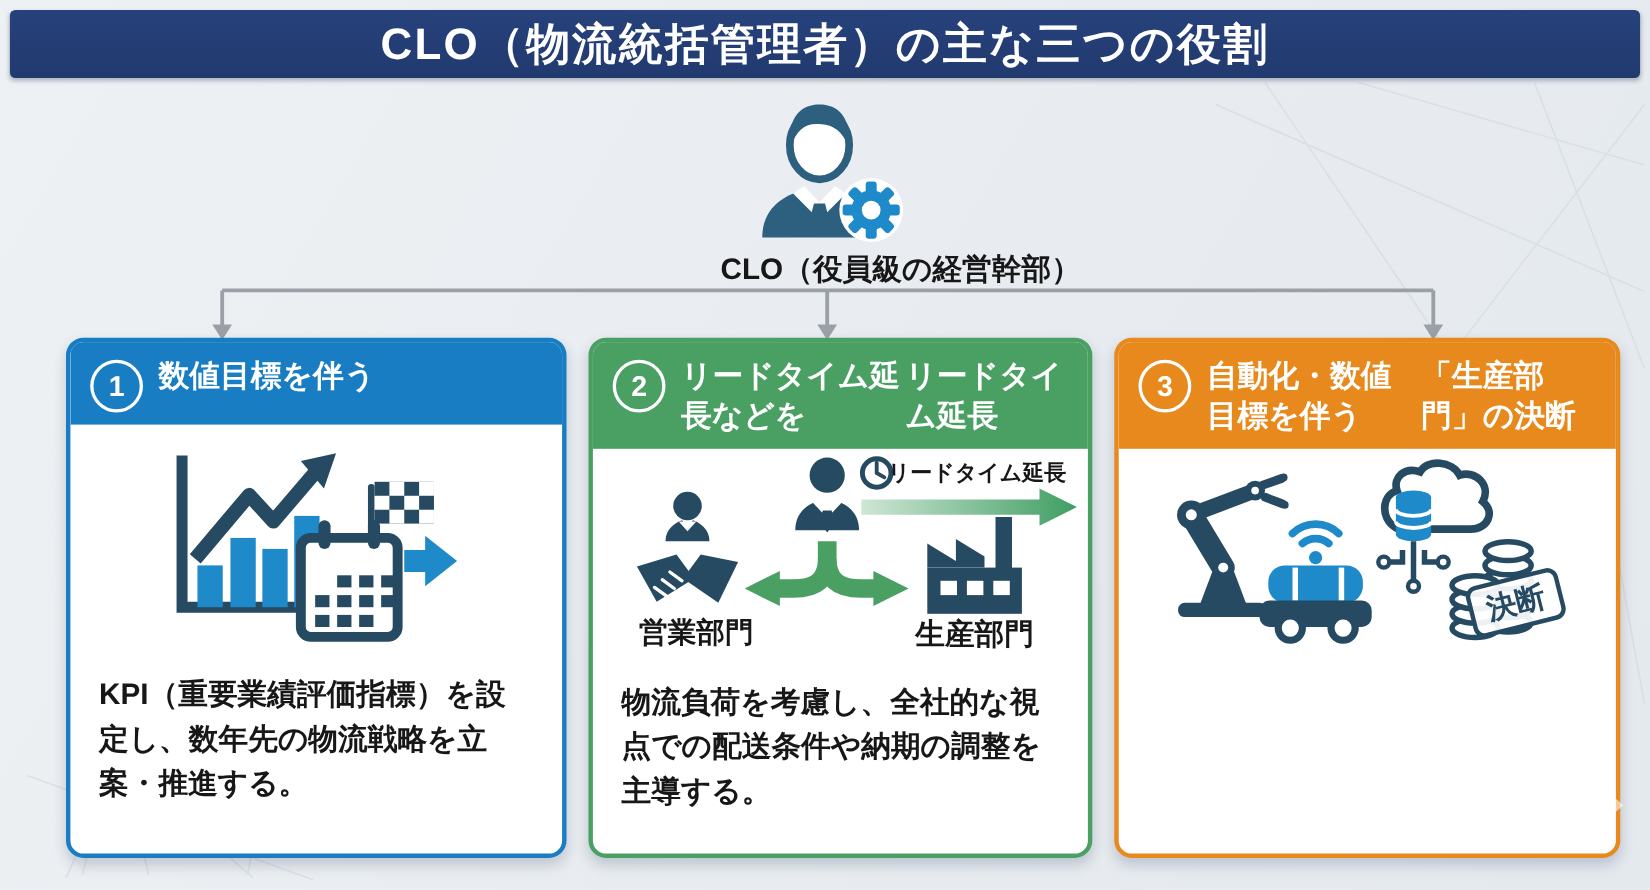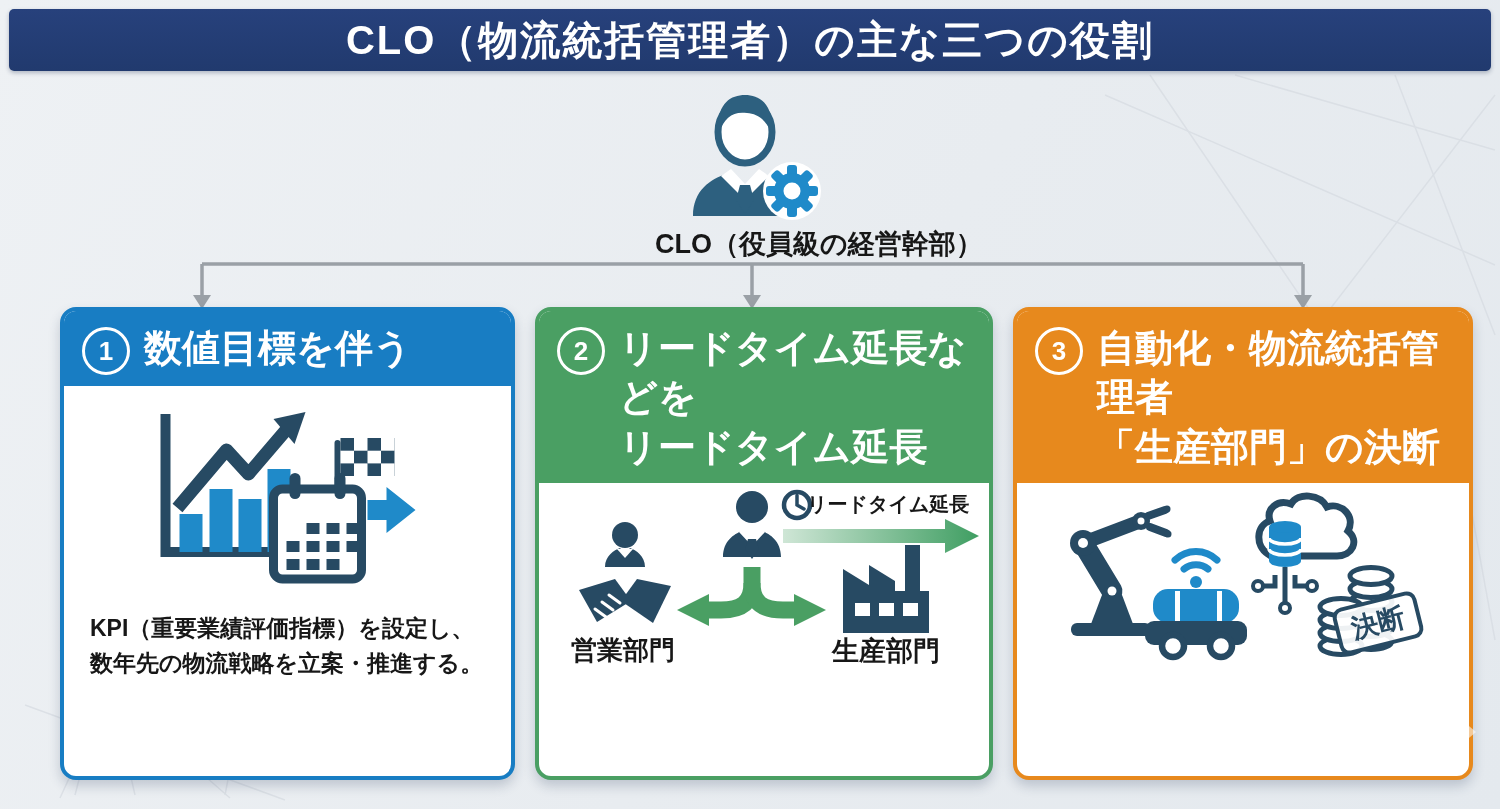--- a/index.html
+++ b/index.html
@@ -23,28 +23,28 @@
     box-shadow:0 6px 12px rgba(40,60,90,.22);overflow:hidden;display:flex;flex-direction:column;}
   .card1{left:60px;width:447px;border:4px solid var(--card1-blue);}
   .card2{left:535px;width:450px;border:4px solid var(--card2-green);}
   .card3{left:1013px;width:452px;border:4px solid var(--card3-orange);}
   .card-head{display:flex;gap:14px;padding:13px 18px 11px;color:#fff;flex:0 0 auto;}
   .card1 .card-head{background:var(--card1-blue);}
   .card2 .card-head{background:var(--card2-green);}
   .card3 .card-head{background:var(--card3-orange);}
   .num{flex:0 0 auto;width:42px;height:42px;border:3px solid #fff;border-radius:50%;
     display:flex;align-items:center;justify-content:center;font-size:26px;font-weight:700;margin-top:3px;}
-  .head-lines{display:flex;flex-direction:column;font-size:38px;font-weight:700;line-height:1.3;}
+  .head-lines{display:flex;font-size:28px;font-weight:700;line-height:1.3;}
   .card-art{position:relative;flex:0 0 auto;}
   .art1{height:215px;} .art2{height:200px;} .art3{height:185px;}
   .card-art svg{position:absolute;inset:0;width:100%;height:100%;}
-  .body-text{margin:10px 26px 0;font-size:23px;font-weight:700;line-height:1.5;color:var(--text-dark);}
+  .body-text{margin:10px 26px 0;font-size:27px;font-weight:700;line-height:1.5;color:var(--text-dark);}
   .lbl{position:absolute;font-weight:700;color:var(--text-dark);}
   .arrow-lbl{left:268px;top:8px;font-size:20px;white-space:nowrap;}
-  .left-lbl{left:22px;top:150px;width:124px;text-align:center;font-size:26px;}
+  .left-lbl{left:22px;top:150px;width:124px;text-align:right;font-size:26px;}
   .right-lbl{left:288px;top:150px;width:118px;text-align:center;font-size:27px;}
   .stamp{position:absolute;left:318px;top:116px;transform:rotate(-14deg);border:4px solid var(--icon-navy);
     border-radius:10px;padding:2px 12px;font-size:27px;font-weight:700;color:var(--icon-navy);
     background:rgba(255,255,255,.92);}
   .edge-arrow{position:absolute;left:1436px;top:698px;width:0;height:0;
     border-top:34px solid transparent;border-bottom:34px solid transparent;
     border-left:40px solid rgba(255,255,255,.55);}
   .fn{fill:var(--icon-navy);} .fb{fill:var(--icon-blue);} .fp{fill:var(--person-slate);}
   .sn{stroke:var(--icon-navy);} .sb{stroke:var(--icon-blue);} .sp{stroke:var(--person-slate);}
   .sg{stroke:var(--card2-green);} .fg{fill:var(--card2-green);}
@@ -218,27 +218,28 @@
             <rect x="312" y="120" width="15" height="13"></rect>
               <rect x="336" y="120" width="15" height="13"></rect>
               <rect x="360" y="120" width="15" height="13"></rect>
           </g>
         </g>
       </svg>
       <span class="lbl arrow-lbl">リードタイム延長</span>
       <span class="lbl left-lbl">営業部門</span>
       <span class="lbl right-lbl">生産部門</span>
     </div>
+    <p class="body-text">物流負荷を考慮し、全社的な視点での配送条件や納期の調整を主導する。</p>
   </section>
 
   <section class="card card3">
     <div class="card-head">
       <span class="num">3</span>
       <div class="head-lines">
-        <span>自動化・物流統括管理者</span>
+        <span>自動化・数値目標を伴う</span>
         <span>「生産部門」の決断</span>
       </div>
     </div>
     <div class="card-art art3">
       <svg viewBox="0 0 444 185">
         <g>
           <path d="M91,108 L62,60" fill="none" class="sn" stroke-width="21" stroke-linecap="round"></path>
           <path d="M62,60 L120,38" fill="none" class="sn" stroke-width="14" stroke-linecap="round"></path>
           <path d="M127,33 L144,27 M129,44 L145,50" fill="none" class="sn" stroke-width="8" stroke-linecap="round"></path>
           <circle cx="146" cy="26" r="3.5" class="fn"></circle>

